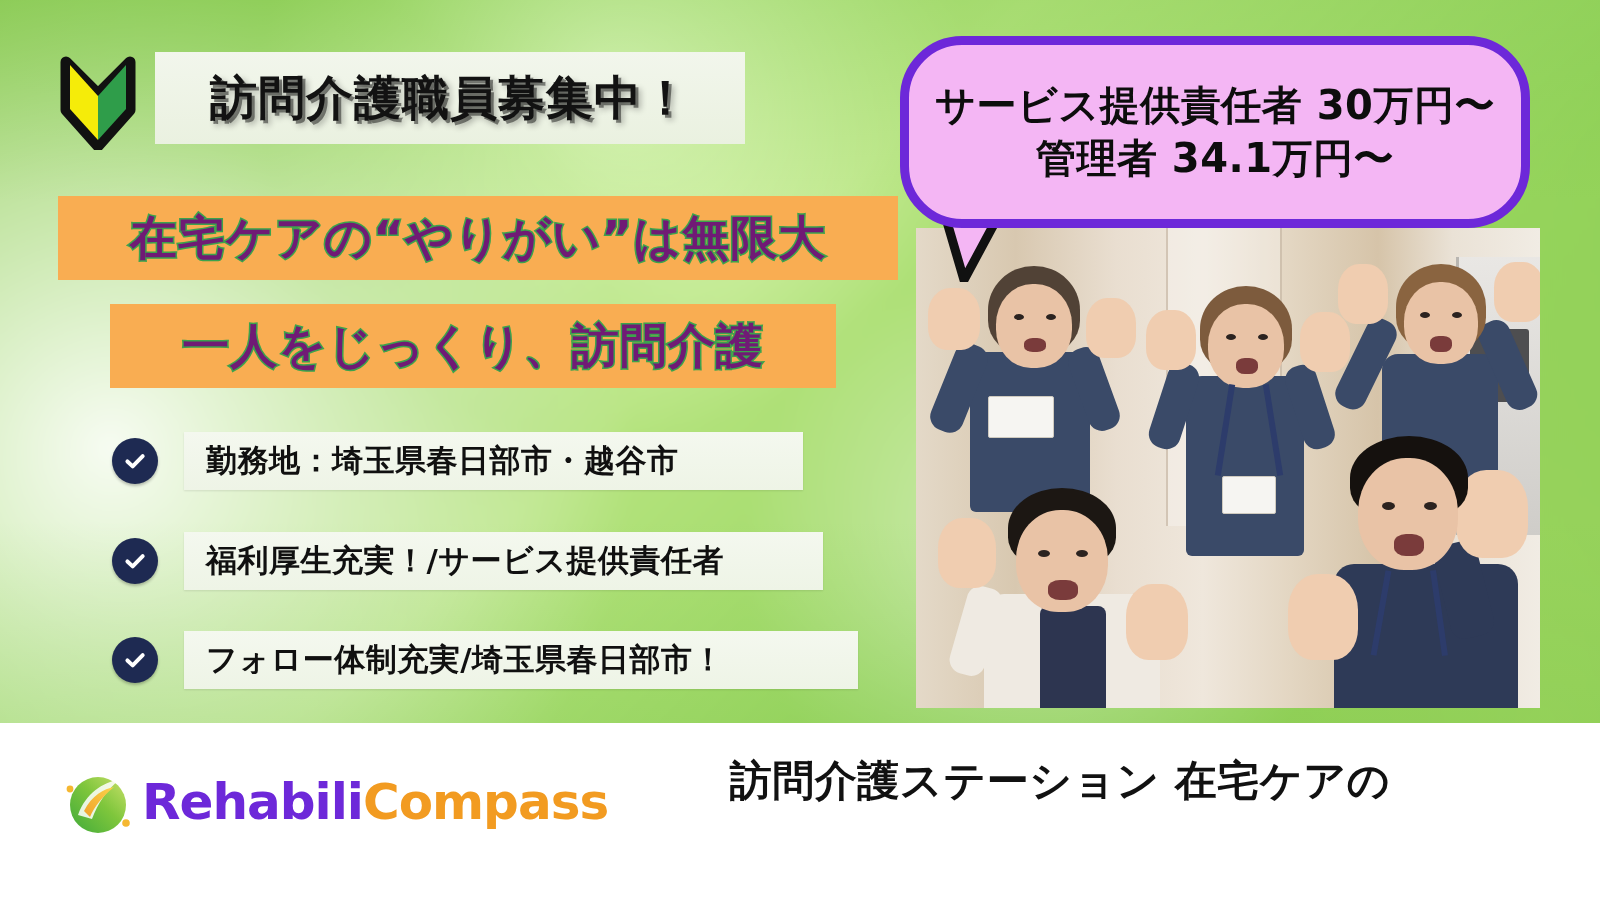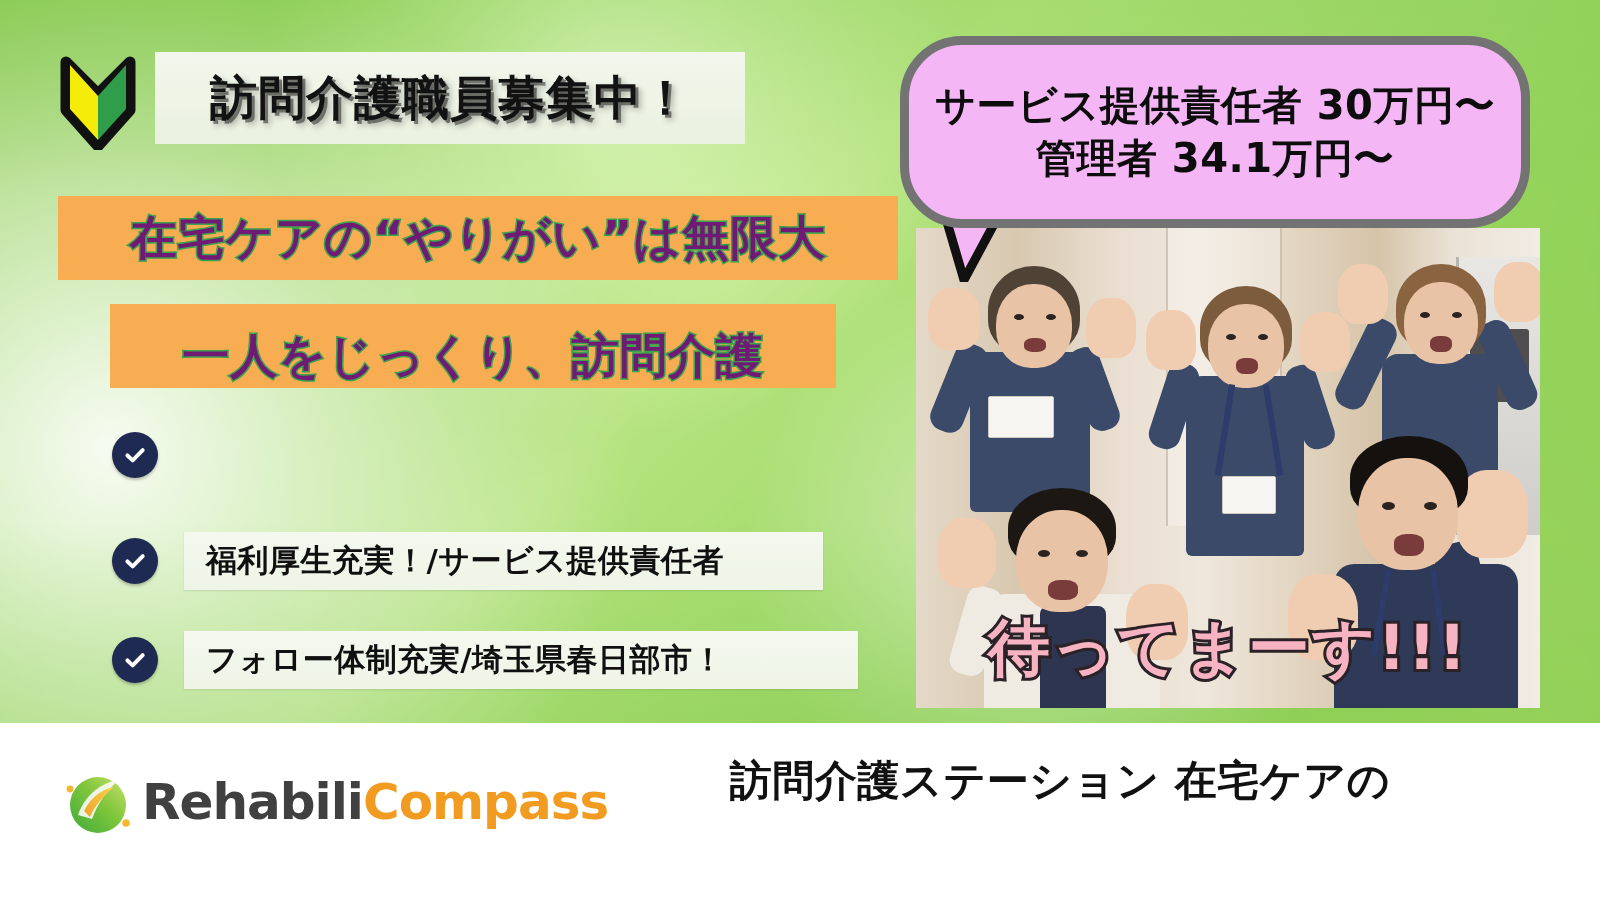--- a/index.html
+++ b/index.html
@@ -41,21 +41,21 @@
 
   
   .obanner{position:absolute;background:#f9ad52;display:flex;align-items:center;justify-content:center;}
   .obanner .otext{
     font-size:47px;font-weight:700;color:#701a75;white-space:nowrap;letter-spacing:1px;
     -webkit-text-stroke:3px #3da34d;
     paint-order:stroke fill;
     text-shadow:0 0 1px #3da34d;
   }
   .obanner-1{left:58px;top:196px;width:840px;height:84px;}
-  .obanner-2{left:110px;top:304px;width:726px;height:84px;align-items:flex-end;}
+  .obanner-2{left:110px;top:304px;width:726px;height:84px;}
 
   
   .bullet{position:absolute;display:flex;align-items:center;}
   .bullet .check{
     width:46px;height:46px;border-radius:50%;background:#1e2a52;
     display:flex;align-items:center;justify-content:center;flex:0 0 auto;
     box-shadow:0 2px 3px rgba(0,0,0,.25);
   }
   .bullet .pill{
     margin-left:26px;height:58px;
@@ -98,33 +98,33 @@
   .photo-caption{
     position:absolute;left:0;right:0;bottom:18px;text-align:center;
     font-size:62px;font-weight:700;color:#f7b3c2;letter-spacing:2px;
     -webkit-text-stroke:6px #2a2226;paint-order:stroke fill;
     white-space:nowrap;
   }
 
   
   .bubble{
     position:absolute;left:900px;top:36px;width:630px;height:192px;
-    background:#f4b6f4;border:9px solid #737373;border-radius:62px;
+    background:#f4b6f4;border:9px solid #6d28d9;border-radius:62px;
     display:flex;flex-direction:column;align-items:center;justify-content:center;
     box-sizing:border-box;
   }
   .bubble .bline{font-size:40px;font-weight:700;color:#0d0d0d;white-space:nowrap;line-height:1.32;letter-spacing:.5px;}
   .tail{position:absolute;left:930px;top:196px;width:90px;height:86px;}
 
   
   .footer{position:absolute;left:0;bottom:0;width:1600px;height:177px;background:#ffffff;}
   .logo{position:absolute;left:62px;top:42px;display:flex;align-items:center;}
   .logo-mark{width:74px;height:74px;flex:0 0 auto;}
   .logo-text{margin-left:6px;font-size:50px;font-weight:700;letter-spacing:-1px;line-height:1;}
-  .logo-text .reha{color:#404040;}
+  .logo-text .reha{color:#6d28d9;}
   .logo-text .comp{color:#f29b21;}
   .footer-lines{position:absolute;left:600px;top:30px;width:920px;text-align:center;}
   .footer-lines .fl{font-size:42px;font-weight:700;color:#111;white-space:nowrap;line-height:1.34;letter-spacing:.5px;}
 </style>
 </head>
 <body>
 
 <div class="poster">
 
   <div class="bg">
@@ -149,20 +149,23 @@
   </div>
   <div class="obanner obanner-2">
     <div class="otext">一人をじっくり、訪問介護</div>
   </div>
 
   <div class="bullet b1">
     <div class="check">
       <svg viewBox="0 0 24 24" width="28" height="28" aria-hidden="true">
         <path d="M5.5 12.4 L10 16.6 L18.6 7.8" fill="none" stroke="#fff" stroke-width="3.4" stroke-linecap="round" stroke-linejoin="round"></path>
       </svg>
+    </div>
+    <div class="pill">
+      <span class="ptext">勤務地：埼玉県春日部市・越谷市</span>
     </div>
   </div>
 
   <div class="bullet b2">
     <div class="check">
       <svg viewBox="0 0 24 24" width="28" height="28" aria-hidden="true">
         <path d="M5.5 12.4 L10 16.6 L18.6 7.8" fill="none" stroke="#fff" stroke-width="3.4" stroke-linecap="round" stroke-linejoin="round"></path>
       </svg>
     </div>
     <div class="pill">
@@ -251,21 +254,20 @@
       <div class="hand" style="left:210px;top:56px;width:72px;height:88px;"></div>
       <div class="hair" style="left:104px;top:22px;width:118px;height:84px;background:#15110e;"></div>
       <div class="head" style="left:112px;top:44px;width:100px;height:112px;"></div>
       <div class="eye" style="left:136px;top:88px;width:13px;height:8px;"></div>
       <div class="eye" style="left:178px;top:88px;width:13px;height:8px;"></div>
       <div class="mouth" style="left:148px;top:120px;width:30px;height:22px;"></div>
       <div class="lanyard" style="left:132px;top:156px;height:86px;transform:rotate(10deg);"></div>
       <div class="lanyard" style="left:190px;top:156px;height:86px;transform:rotate(-8deg);"></div>
     </div>
 
-    <div class="photo-caption">待ってまーす!!!</div>
   </div>
 
   <div class="tail">
     <svg viewBox="0 0 90 86" width="90" height="86" aria-hidden="true">
       <path d="M10 2 L78 2 L34 84 Z" fill="#f4b6f4" stroke="#111" stroke-width="9" stroke-linejoin="round"></path>
       <rect x="12" y="0" width="66" height="10" fill="#f4b6f4"></rect>
     </svg>
   </div>
 
   <div class="bubble">

